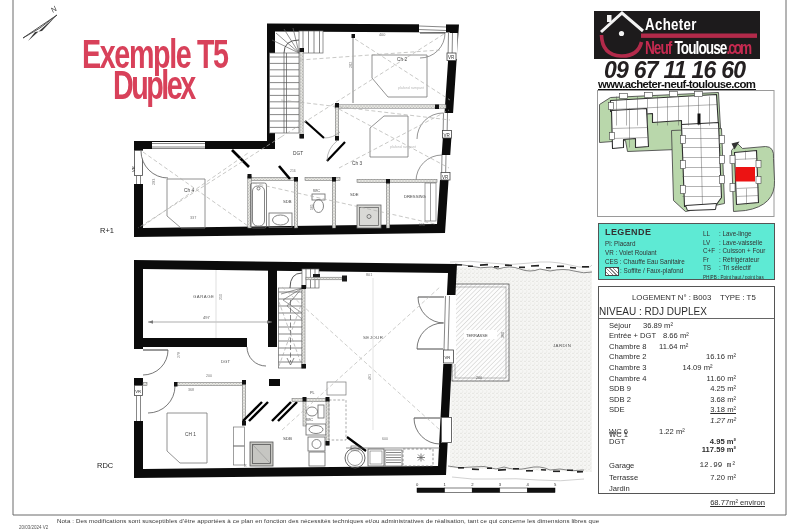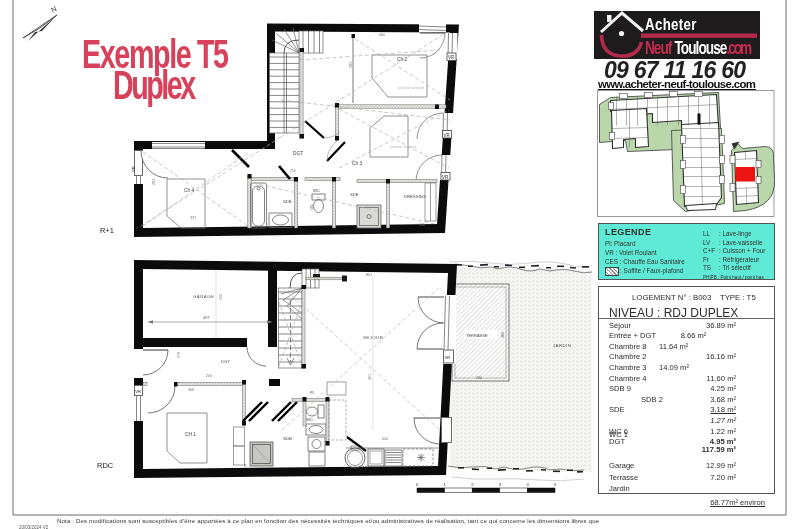--- a/index.html
+++ b/index.html
@@ -628,50 +628,50 @@
     <span style="display:inline-block;width:16px;">C+F</span>: Cuisson + Four<br>
     <span style="display:inline-block;width:16px;">Fr</span>: Réfrigérateur<br>
     <span style="display:inline-block;width:16px;">TS</span>: Tri sélectif<br>
     <span style="font-size:4.6px;">PH|PB : Point haut / point bas</span>
   </div>
 </div>
 
 <div class="abs" style="left:598px;top:285.5px;width:175px;height:206px;border:1px solid #555;background:#fff;font-size:7.6px;color:#2c2c2c;">
 
   <div class="abs" style="left:10px;top:6px;font-size:7.8px;margin-left:23px;">LOGEMENT N° : B003 &nbsp;&nbsp;&nbsp;TYPE : T5</div>
-  <div class="abs" style="left:10px;top:19px;font-size:12px;">NIVEAU : RDJ DUPLEX</div>
+  <div class="abs" style="left:0;top:19px;font-size:10px;">NIVEAU : RDJ DUPLEX</div>
   <div class="abs" style="left:0;top:31px;width:175px;border-top:1px solid #666;"></div>
 
   <div class="abs" style="left:10px;top:34.0px;">Séjour</div>
-    <div class="abs" style="left:60px;top:34.0px;width:77px;text-align:right;">36.89 m²</div>
+    <div class="abs" style="left:44px;top:34.0px;width:77px;">36.89 m²</div>
     <div class="abs" style="left:10px;top:44.6px;">Entrée + DGT</div>
-    <div class="abs" style="left:56px;top:44.6px;width:77px;text-align:center;">8.66 m²</div>
+    <div class="abs" style="left:64px;top:44.6px;width:77px;text-align:left;">8.66 m²</div>
     <div class="abs" style="left:10px;top:55.2px;">Chambre 8</div>
     <div class="abs" style="left:60px;top:55.2px;width:77px;text-align:left;">11.64 m²</div>
     <div class="abs" style="left:10px;top:65.8px;">Chambre 2</div>
     <div class="abs" style="left:60px;top:65.8px;width:77px;text-align:right;">16.16 m²</div>
     <div class="abs" style="left:10px;top:76.4px;">Chambre 3</div>
-    <div class="abs" style="left:60px;top:76.4px;width:77px;text-align:left;">14.09 m²</div>
+    <div class="abs" style="left:60px;top:76.4px;width:77px;text-align:center;">14.09 m²</div>
     <div class="abs" style="left:10px;top:87.0px;">Chambre 4</div>
     <div class="abs" style="left:60px;top:87.0px;width:77px;text-align:right;">11.60 m²</div>
     <div class="abs" style="left:10px;top:97.6px;">SDB 9</div>
     <div class="abs" style="left:60px;top:97.6px;width:77px;text-align:right;">4.25 m²</div>
-    <div class="abs" style="left:10px;top:108.2px;margin-left:32px;">SDB 2</div>
+    <div class="abs" style="left:10px;top:108.2px;">SDB 2</div>
     <div class="abs" style="left:60px;top:108.2px;width:77px;text-align:right;">3.68 m²</div>
     <div class="abs" style="left:10px;top:118.8px;">SDE</div>
     <div class="abs" style="left:60px;top:118.8px;width:77px;text-align:right;text-decoration:underline;">3.18 m²</div>
     <div class="abs" style="left:10px;top:119px;margin-top:24px;">WC 1</div>
     <div class="abs" style="left:60px;top:129.4px;width:77px;text-align:right;font-style:italic;">1.27 m²</div>
     <div class="abs" style="left:10px;top:140.0px;">WC 6</div>
-    <div class="abs" style="left:60px;top:140.0px;width:77px;text-align:right;">1.22 m²</div>
+    <div class="abs" style="left:60px;top:140.0px;width:77px;text-align:left;">1.22 m²</div>
     <div class="abs" style="left:10px;top:150.6px;">DGT</div>
     <div class="abs" style="left:60px;top:150.6px;width:77px;text-align:right;font-weight:bold;">4.95 m²</div>
     <div class="abs" style="left:60px;top:158px;width:77px;text-align:right;font-weight:bold;">117.59 m²</div>
     <div class="abs" style="left:10px;top:174.5px;">Garage</div>
-    <div class="abs" style="left:60px;top:174.5px;width:77px;text-align:right;">12.99 m²</div>
+    <div class="abs" style="left:60px;top:174.5px;width:77px;text-align:right;font-family:Liberation Mono, monospace;">12.99 m²</div>
     <div class="abs" style="left:10px;top:186.0px;">Terrasse</div>
     <div class="abs" style="left:60px;top:186.0px;width:77px;text-align:right;">7.20 m²</div>
     <div class="abs" style="left:10px;top:197.5px;">Jardin</div>
     <div class="abs" style="left:60px;top:211px;width:106px;text-align:right;text-decoration:underline;">68.77m² environ</div>
 </div>
 
 <div class="abs" style="left:57px;top:516.5px;width:700px;font-size:6.15px;letter-spacing:0.12px;color:#333;">Nota : Des modifications sont susceptibles d’être apportées à ce plan en fonction des nécessités techniques et/ou administratives de réalisation, tant ce qui concerne les dimensions libres que</div>
 
 <div class="abs" style="left:19px;top:524.5px;font-size:4.5px;color:#555;">20/03/2024 V2</div>
 

